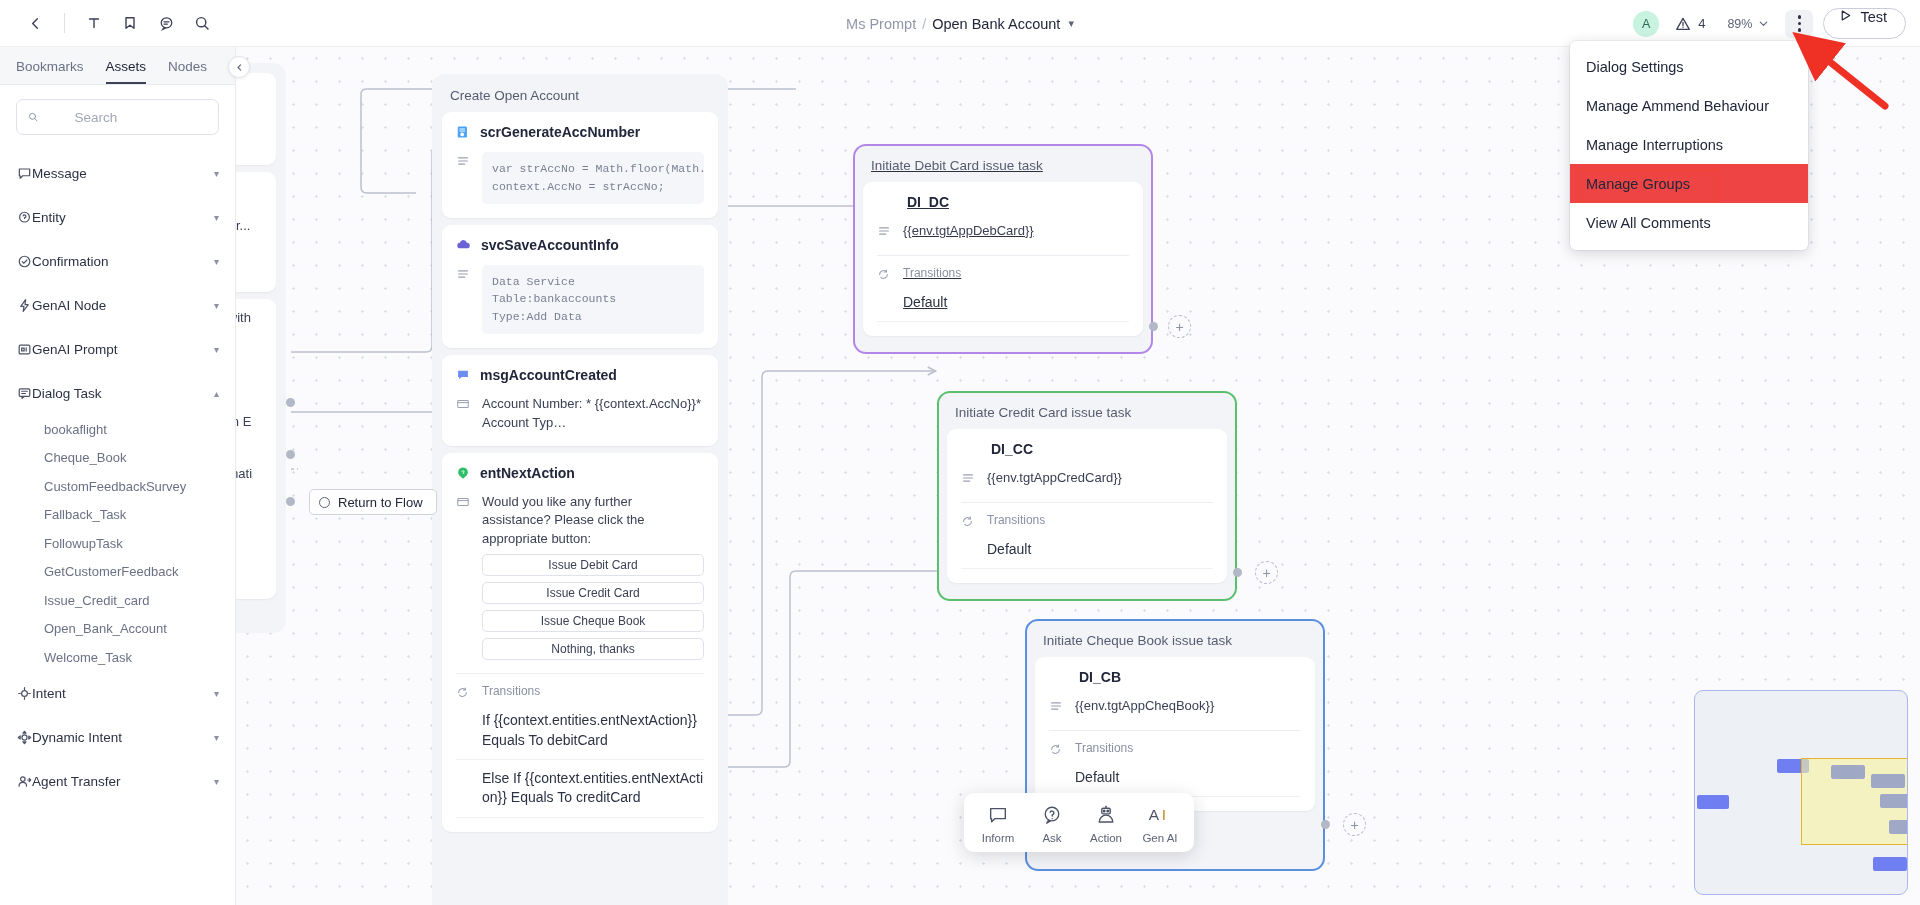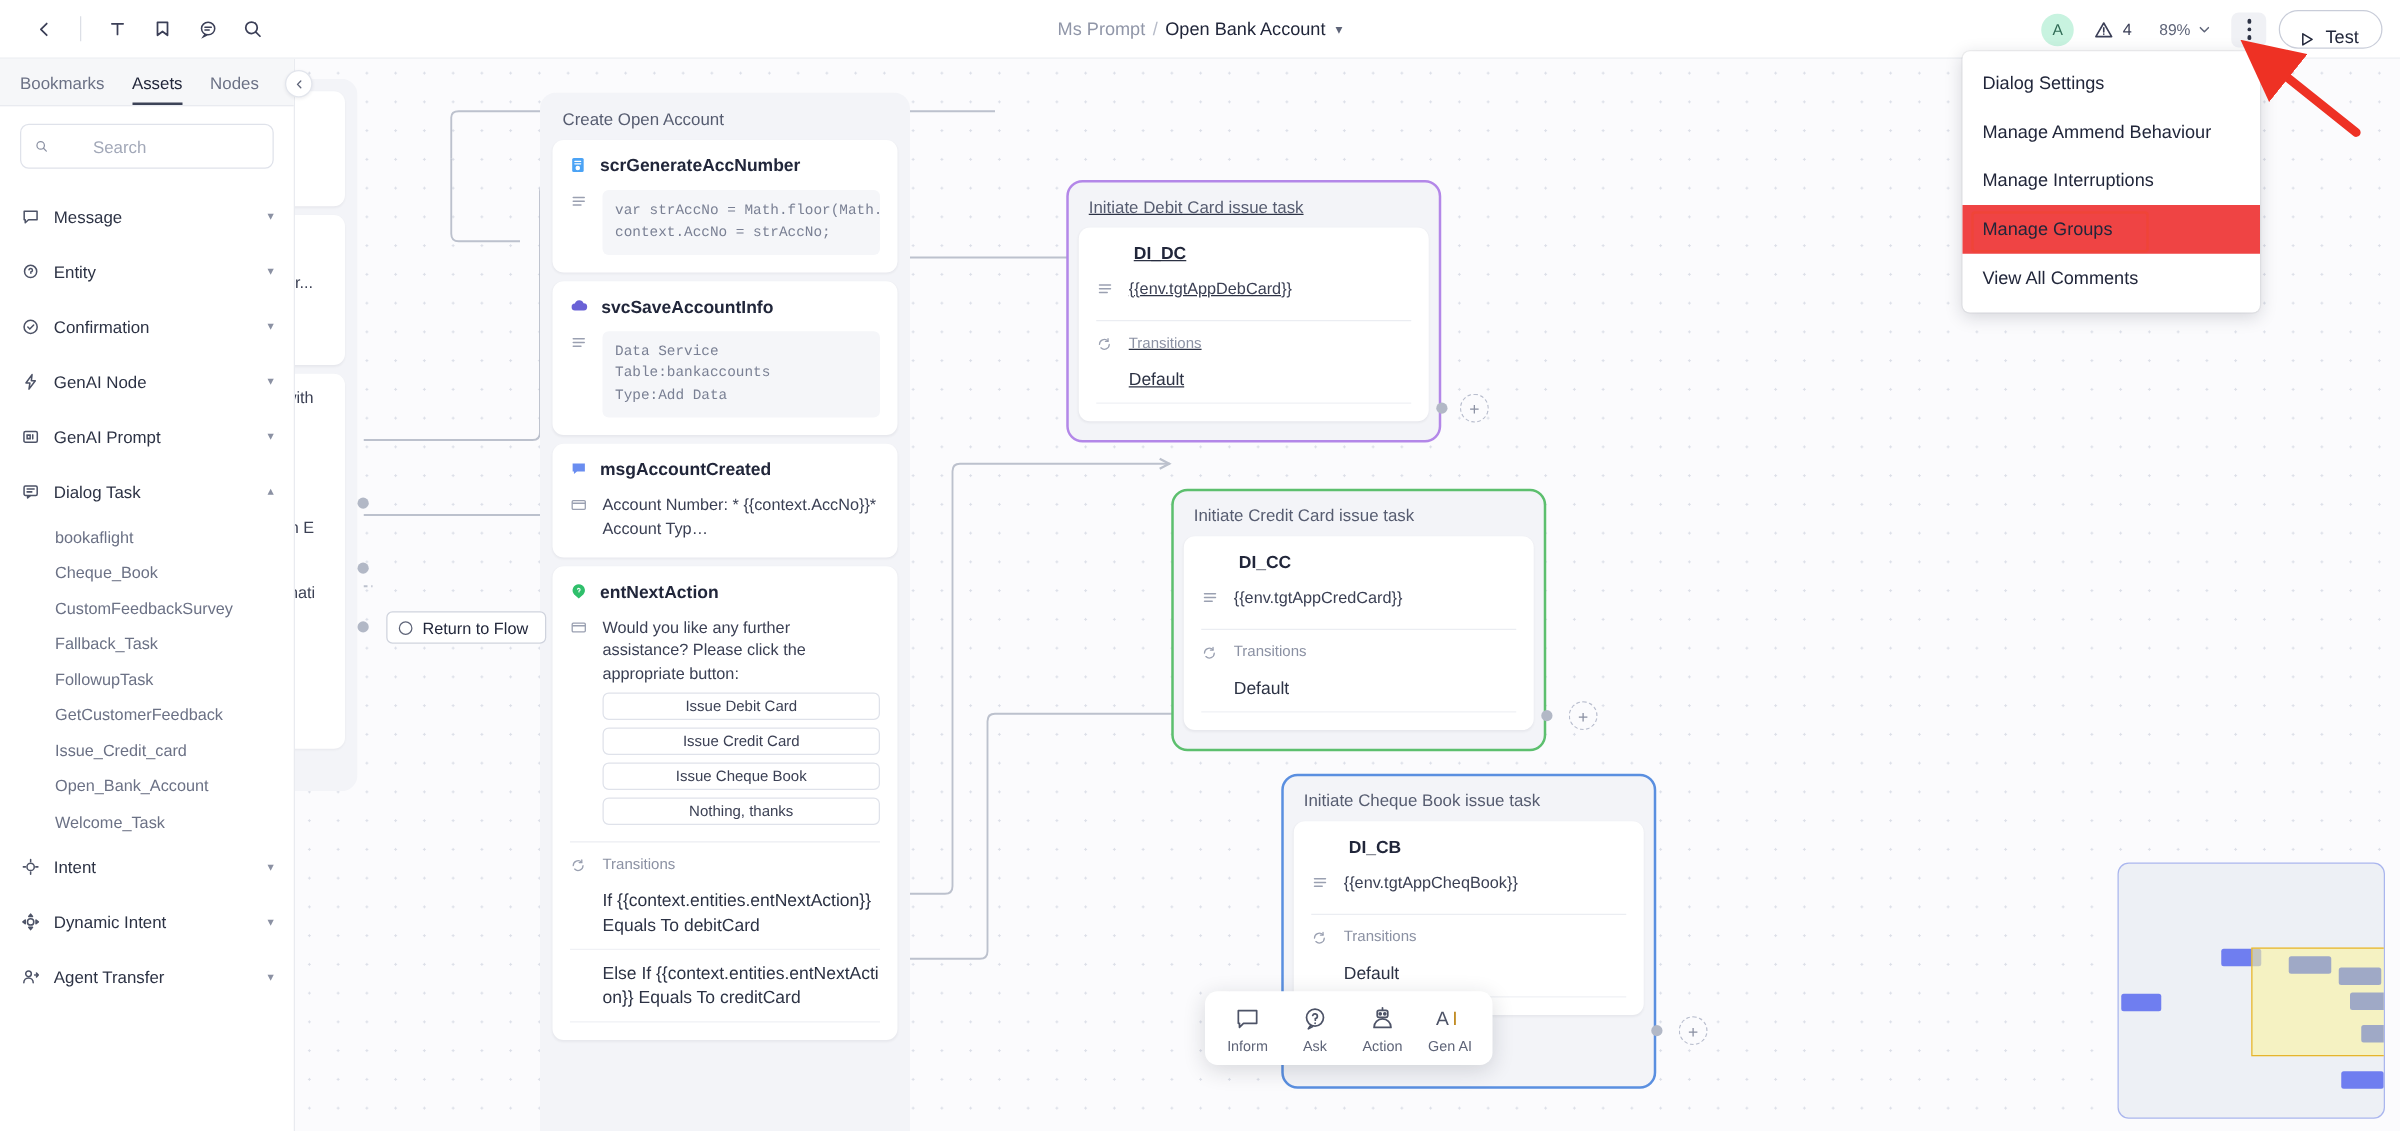--- a/index.html
+++ b/index.html
@@ -51,22 +51,22 @@
     display: flex; align-items: center; gap: 6px; cursor: pointer;
     padding: 4px 6px; border-radius: 6px; font-size: 12.5px; color: #5e6478;
   }
   .kebab {
     width: 28px; height: 28px; border-radius: 6px; cursor: pointer;
     display: flex; flex-direction: column; align-items: center; justify-content: center; gap: 3px;
     background: #f0f1f5;
   }
   .kebab i { width: 3.5px; height: 3.5px; border-radius: 50%; background: #2c3244; display:block; }
   .test-btn {
-    display: flex; align-items: flex-end; gap: 8px; cursor: pointer;
-    border: 1px solid #c9cdd9; border-radius: 20px; height: 31px; padding: 0 18px 0 15px;
+    display: flex; align-items: flex-start; gap: 8px; cursor: pointer;
+    border: 1px solid #c9cdd9; border-radius: 20px; height: 31px; padding: 0 18px 16px 15px;
     font-size: 14.5px; color: #21263a; background: #fff;
   }
 
   
   .menu {
     position: absolute; top: 41px; left: 1570px; width: 238px;
     background: #fff; border-radius: 6px; z-index: 60;
     box-shadow: 0 3px 14px rgba(22,28,45,.17), 0 0 0 1px rgba(22,28,45,.05);
     padding: 6px 0 8px 0;
   }
@@ -107,21 +107,21 @@
   .search-box {
     height: 36px; border: 1px solid #dfe2ea; border-radius: 7px;
     display: flex; align-items: center; gap: 9px; padding: 0 11px; margin-bottom: 16px;
   }
   .search-box input {
     border: none; outline: none; font-size: 13.5px; color: #3b82f6;
     width: 100%; font-family: inherit; background: transparent; margin-left: 27px;
   }
   .search-box input::placeholder { color: #a2a8b8; }
   .cat {
-    height: 44px; display: flex; align-items: center; gap: 11px;
+    height: 44px; display: flex; align-items: center; 
     font-size: 13.5px; color: #2c3244; cursor: pointer;
   }
   .cat .cat-ico { width: 16px; height: 16px; display: flex; align-items: center; justify-content: center; color: #4d5367; flex-shrink: 0; }
   .cat .cat-label { flex: 1; }
   .cat .chev { color: #8b91a3; font-size: 10px; }
   .task {
     height: 28.5px; display: flex; align-items: center; padding-left: 28px;
     font-size: 13px; color: #6b7185; cursor: pointer;
   }
 

